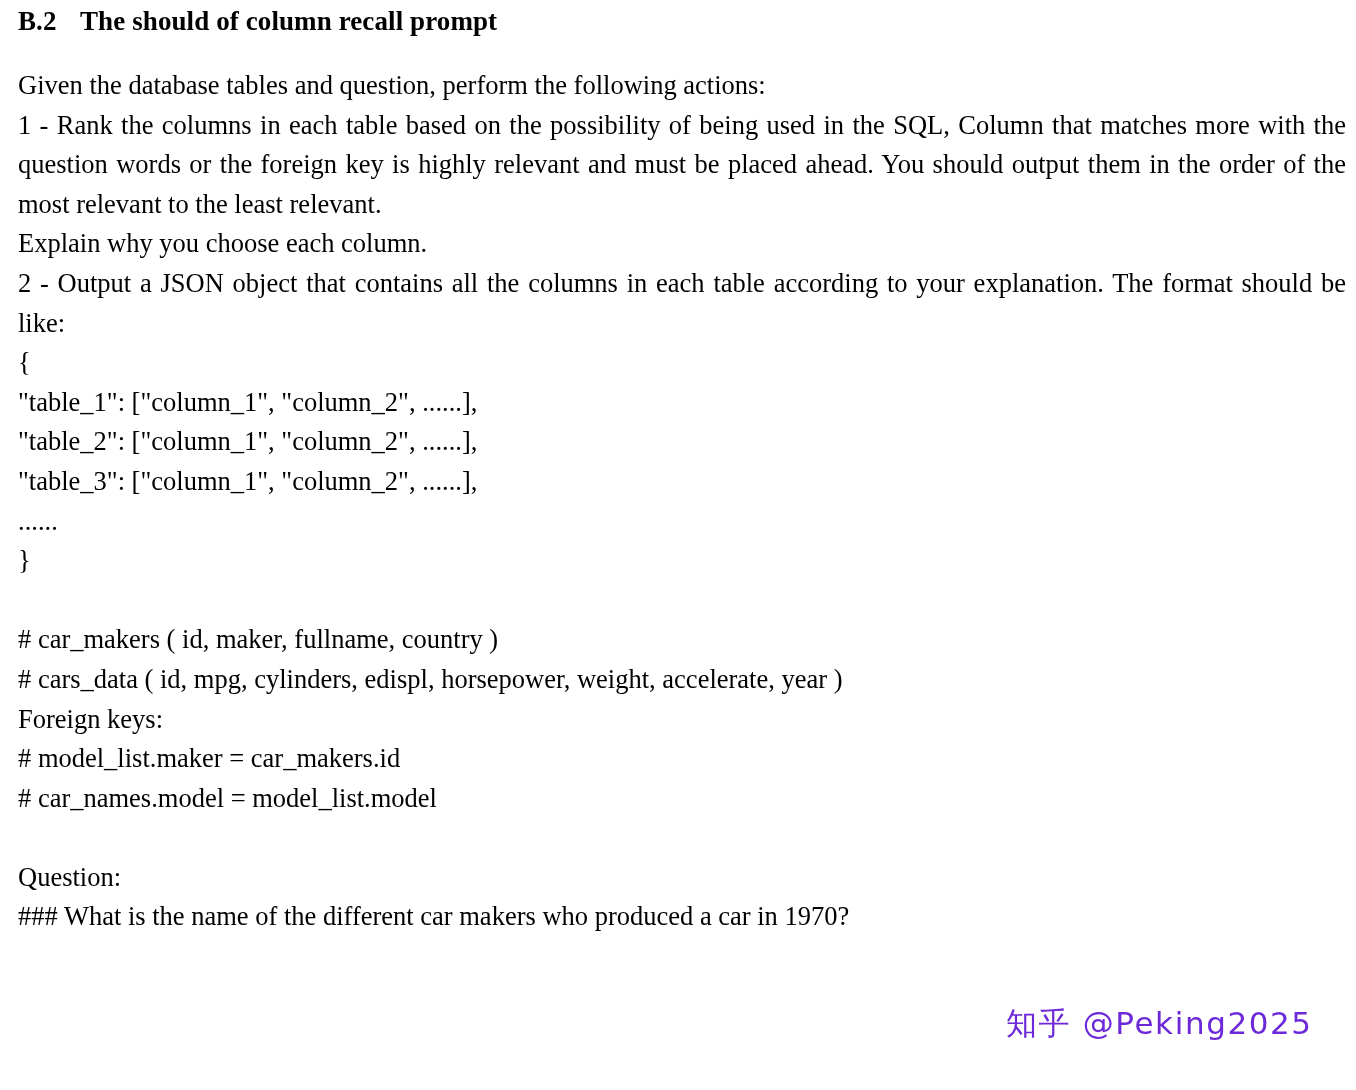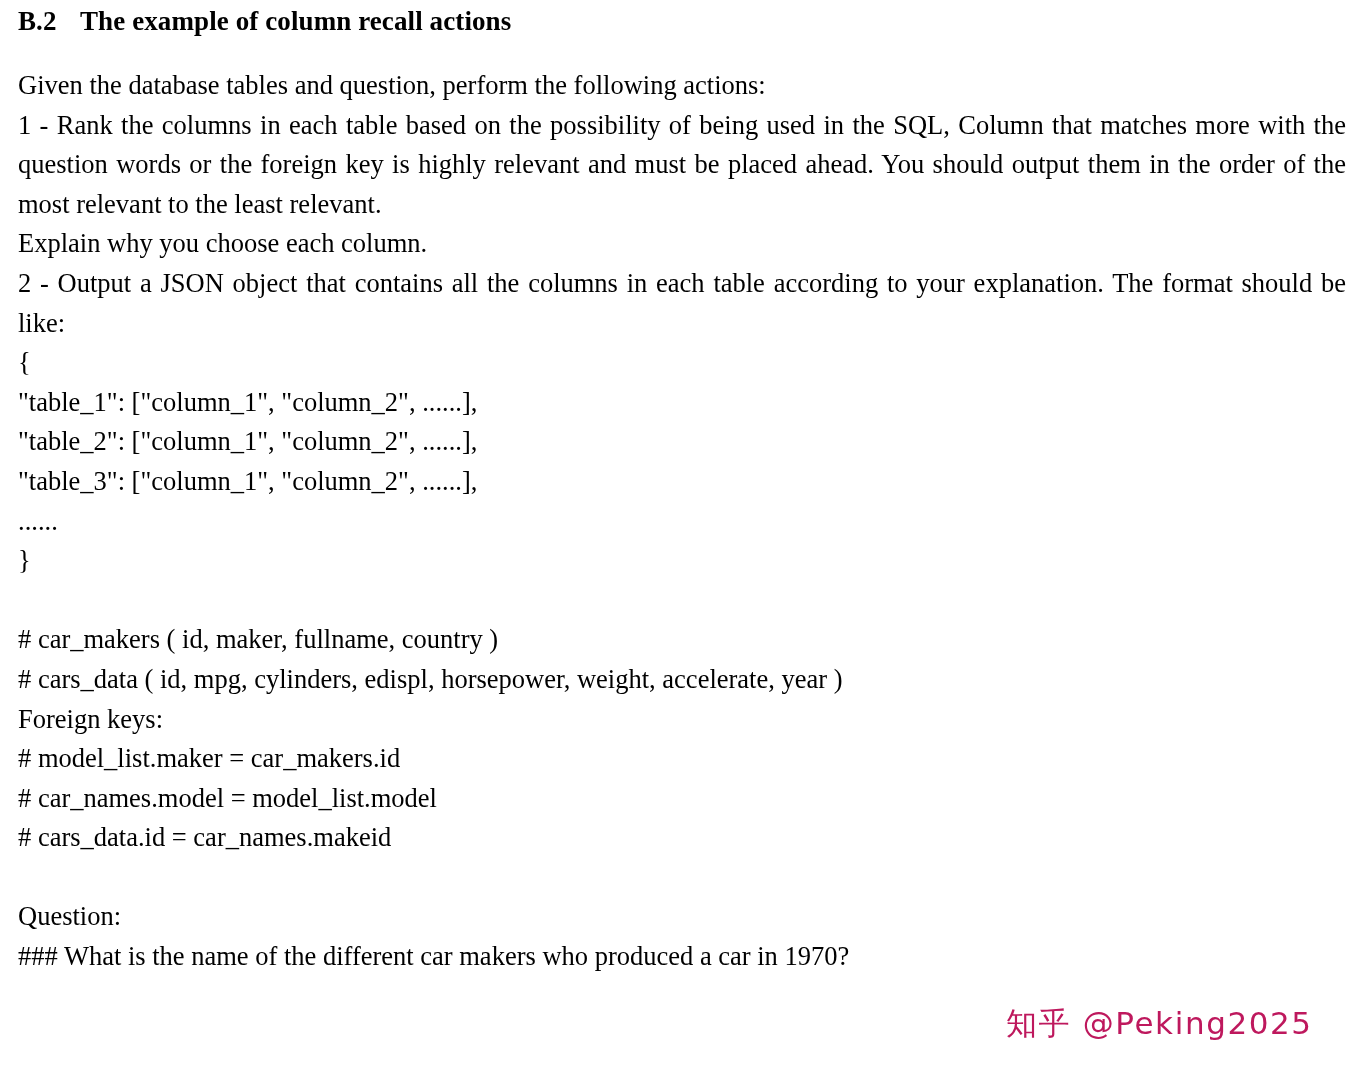--- a/index.html
+++ b/index.html
@@ -78,21 +78,21 @@
     white-space: nowrap;
     user-select: none;
   }
 </style>
 </head>
 <body>
 
 <div class="page">
   <div class="content">
 
-    <h2 class="section-heading"><span class="sec-num">B.2</span><span>The example of column recall actions</span></h2>
+    <h2 class="section-heading"><span class="sec-num">B.2</span><span>The should of column recall prompt</span></h2>
 
     <div class="body-text first-para">Given the database tables and question, perform the following actions:</div>
 
     <div class="body-text para-justified">1 - Rank the columns in each table based on the possibility of being used in the SQL, Column that matches more with the question words or the foreign key is highly relevant and must be placed ahead. You should output them in the order of the most relevant to the least relevant.</div>
 
     <div class="body-text">Explain why you choose each column.</div>
 
     <div class="body-text para-justified">2 - Output a JSON object that contains all the columns in each table according to your explanation. The format should be like:</div>
 
     <div class="body-text line">{</div>
@@ -103,23 +103,22 @@
     <div class="body-text line">}</div>
 
     <div class="blank-line"></div>
 
     <div class="body-text line"># car_makers ( id, maker, fullname, country )</div>
     <div class="body-text line"># cars_data ( id, mpg, cylinders, edispl, horsepower, weight, accelerate, year )</div>
 
     <div class="body-text line">Foreign keys:</div>
     <div class="body-text line"># model_list.maker = car_makers.id</div>
     <div class="body-text line"># car_names.model = model_list.model</div>
-    <div class="body-text line"># cars_data.id = car_names.makeid</div>
 
     <div class="blank-line"></div>
 
     <div class="body-text line">Question:</div>
     <div class="body-text line">### What is the name of the different car makers who produced a car in 1970?</div>
 
   </div>
 
-  <div class="watermark" style="color: #be185d;">知乎 @Peking2025</div>
+  <div class="watermark" style="color: #6d28d9;">知乎 @Peking2025</div>
 </div>
 
 </body></html>

